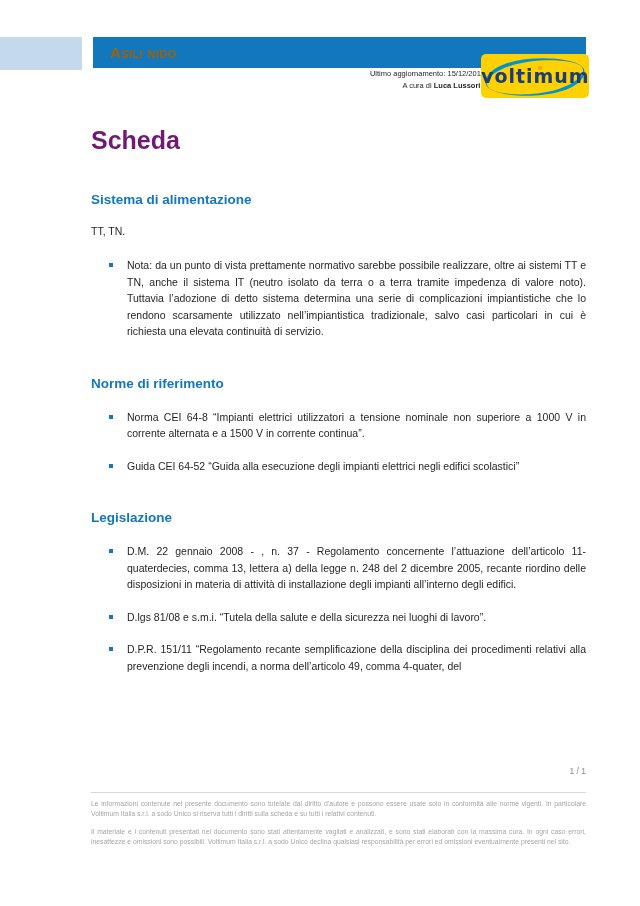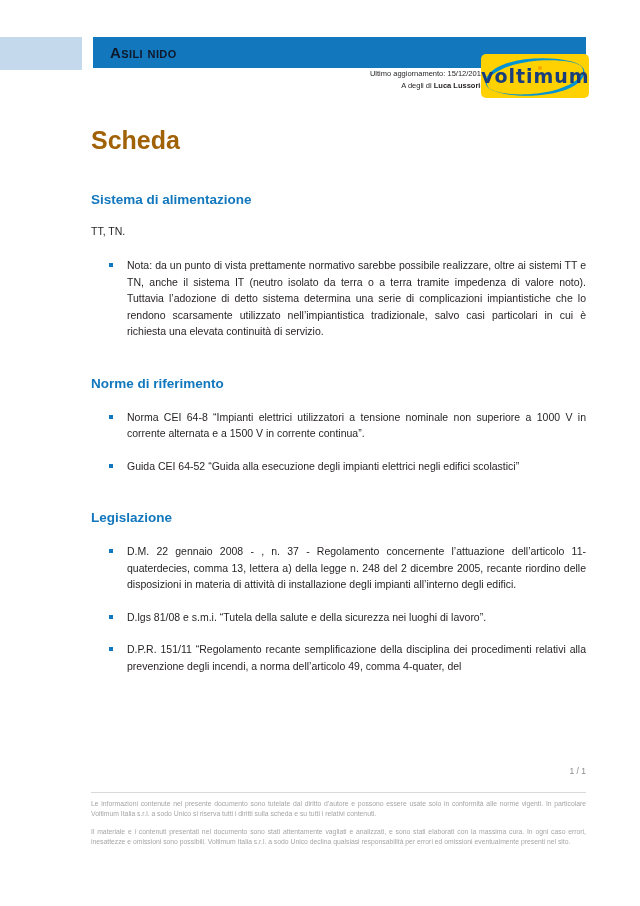--- a/index.html
+++ b/index.html
@@ -35,21 +35,21 @@
     left: 93px;
     top: 37px;
     width: 493px;
     height: 31px;
     background: #1277bc;
   }
   .header-title {
     position: absolute;
     left: 110px;
     top: 43px;
-    color: #0f172a;
+    color: #a16207;
     font-weight: bold;
     font-size: 15px;
     font-variant: small-caps;
     letter-spacing: 0.4px;
     line-height: 20px;
   }
   .header-meta {
     position: absolute;
     right: 155px;
     top: 68px;
@@ -103,21 +103,21 @@
   }
 
   
   .content {
     position: absolute;
     left: 91px;
     top: 125px;
     width: 495px;
   }
   .doc-title {
-    color: #a16207;
+    color: #701a75;
     font-size: 25px;
     font-weight: bold;
     margin: 0 0 36px 0;
     line-height: 30px;
   }
   .section {
     margin-bottom: 4px;
   }
   .section-heading {
     color: #1277bc;
@@ -188,21 +188,21 @@
 </head>
 <body>
 
 <div class="header">
   <div class="header-left-block"></div>
   <div class="header-bar"></div>
   <div class="header-title">Asili nido</div>
 
   <div class="header-meta">
     <div>Ultimo aggiornamento: 15/12/2012</div>
-    <div><span>A degli di </span><span class="author-name">Luca Lussorio</span></div>
+    <div><span>A cura di </span><span class="author-name">Luca Lussorio</span></div>
   </div>
 
   <div class="logo">
     <svg width="108" height="44" viewBox="0 0 108 44">
       <path d="M8 34 C 20 44, 80 44, 100 22 C 104 17, 102 12, 96 9 C 104 13, 106 19, 100 26 C 82 47, 18 44, 8 34 Z" fill="#0093d3"></path>
       <path d="M100 12 C 88 3, 28 3, 8 24 C 4 29, 6 34, 12 37 C 4 33, 2 27, 8 20 C 26 -1, 90 2, 100 12 Z" fill="#0093d3"></path>
     </svg>
     <div class="logo-word">voltimum</div>
     <div class="logo-dot"></div>
   </div>

